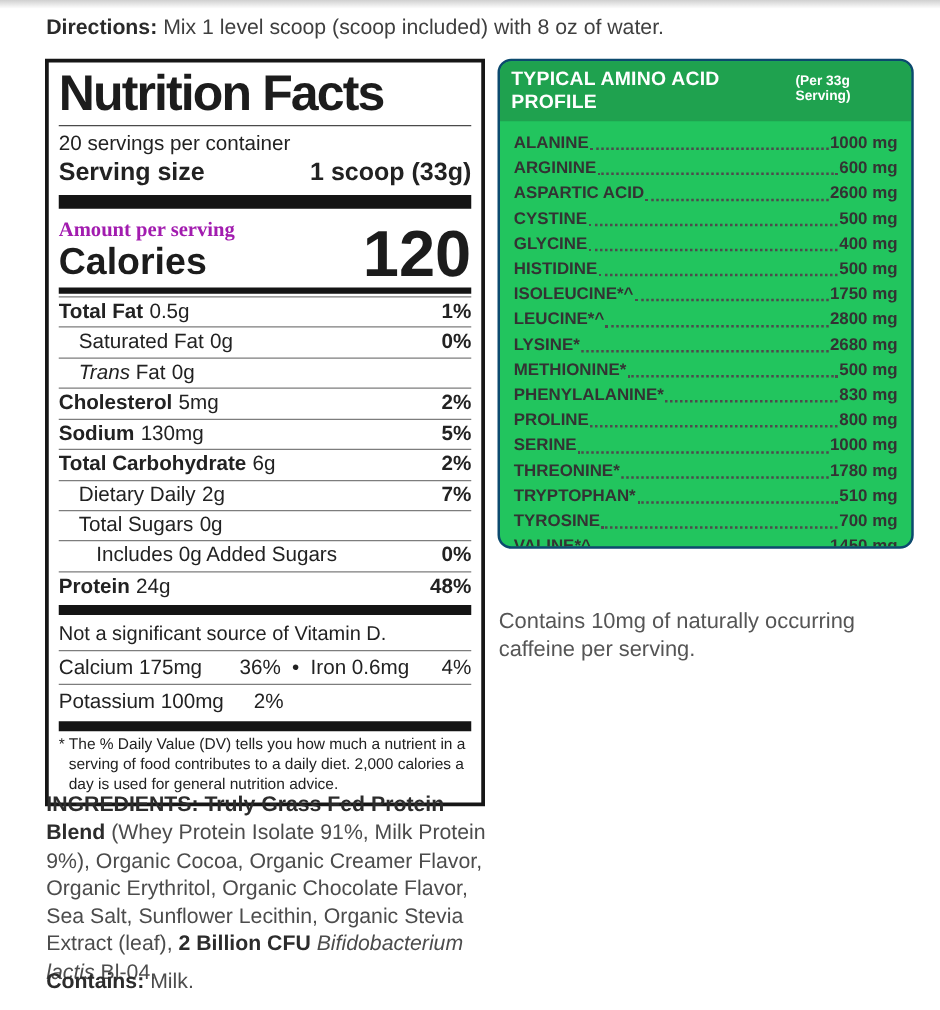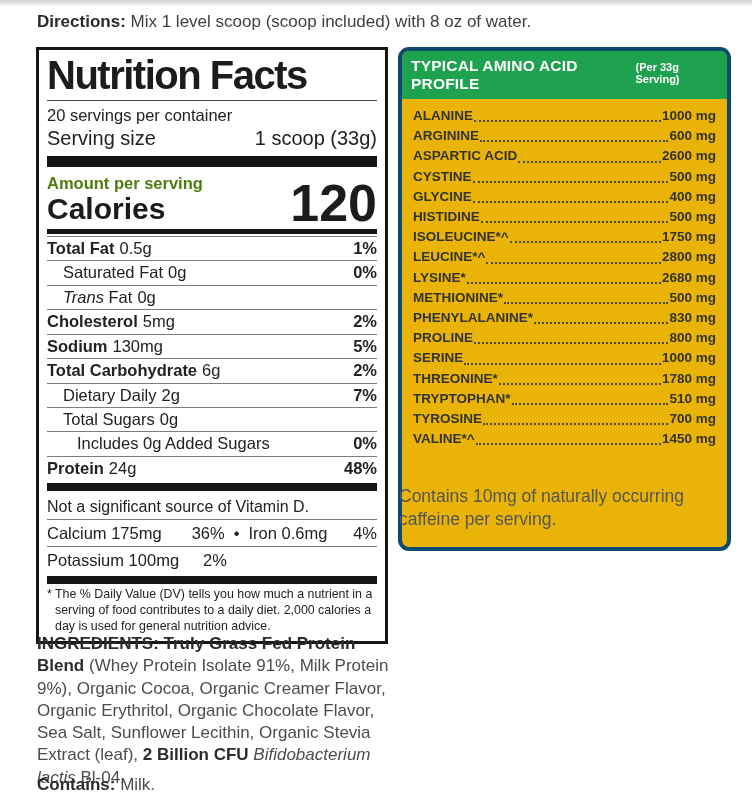--- a/index.html
+++ b/index.html
@@ -14,49 +14,49 @@
   
   .directions{ position:absolute; left:37px; top:12px; font-size:17px; color:#3f3f3f; }
   .directions b{ color:#2a2a2a; }
 
   
   .nf{ position:absolute; left:36px; top:47px; width:352px; min-height:579px;
        border:3px solid #161616; background:#fff; padding:4px 8px 6px; }
   .nf-title{ font-size:40px; font-weight:800; letter-spacing:-1.5px; line-height:1.08; color:#1c1c1c; }
   .nf-hairline{ height:1px; background:#4a4a4a; margin:3px 0 2px; }
   .nf-servings{ font-size:16.5px; padding:3px 0 1px; color:#222; }
-  .nf-ssrow{ display:flex; justify-content:space-between; font-weight:400; font-size:20px; padding:1px 0 5px; }
+  .nf-ssrow{ display:flex; justify-content:space-between; font-weight:700; font-size:20px; padding:1px 0 5px; }
   .bar{ background:#141414; }
   .bar-lg{ height:11px; margin:1px 0 5px; }
   .bar-md{ height:5px; margin:4px 0 2px; }
   .bar-md2{ height:8px; margin:3px 0; }
   .nf-calrow{ display:flex; justify-content:space-between; align-items:flex-end; padding-top:2px; }
-  .nf-aps{ font-size:16.5px; font-weight:700; color:#4d7c0f; }
+  .nf-aps{ font-size:16.5px; font-weight:700; color:#a21caf;font-family:Liberation Serif, serif; }
   .nf-callabel{ font-size:30px; font-weight:800; line-height:1.05; color:#1c1c1c; }
   .nf-calvalue{ font-size:52px; font-weight:800; line-height:0.82; color:#1c1c1c; }
   .nf-dvheader{ text-align:right; font-size:13.5px; font-weight:700; padding:4px 0 3px; }
   .nf-row{ display:flex; justify-content:space-between; border-top:1px solid #7d7d7d;
            padding:2px 0; font-size:16.5px; line-height:1.18; }
   .nf-row.ind-1{ padding-left:16px; }
   .nf-row.ind-2{ padding-left:30px; }
   .nf-ital{ font-style:italic; }
   .bold-name .nf-name{ font-weight:700; }
   .nf-amt{ margin-left:5px; }
   .nf-dv{ font-weight:700; }
   .nf-vitnote{ font-size:16px; padding:4px 0 3px; }
   .nf-minrow{ display:flex; align-items:baseline; border-top:1px solid #7d7d7d;
               padding:3.5px 0; font-size:16.5px; }
   .gap1{ margin-left:30px; } .gap2{ margin-left:24px; }
   .bullet{ margin:0 9px; } .right-auto{ margin-left:auto; font-weight:400; }
   .nf-footnote{ font-size:12.4px; line-height:1.27; margin-top:2px;
                 padding-left:8px; text-indent:-8px; color:#222; }
 
   
-  .aa{ position:absolute; left:398px; top:47px; width:333px; height:504px;
-       border:4px solid #0c4a6e; border-radius:11px; background:#eab308; overflow:hidden; }
+  .aa{ position:absolute; left:398px; top:47px; width:333px; height:392px;
+       border:2px solid #0c4a6e; border-radius:11px; background:#22c55e; overflow:hidden; }
   .aa-header{ display:flex; align-items:baseline; color:#fff; padding:6px 9px 6px; }
   .aa-title{ font-weight:700; font-size:15.5px; letter-spacing:0.2px; }
   .aa-subtitle{ font-weight:700; font-size:11px; margin-left:6px; }
   .aa-body{ padding:7px 11px 0; }
   .aa-row{ display:flex; align-items:flex-end; line-height:20.2px;
            font-size:13.5px; font-weight:700; color:#333; }
   .aa-dots{ flex:1; border-bottom:2px dotted #4c4c4c; margin:0 1px 4px; }
 
   
   .caffeine{ position:absolute; left:399px; top:485px; width:322px;

